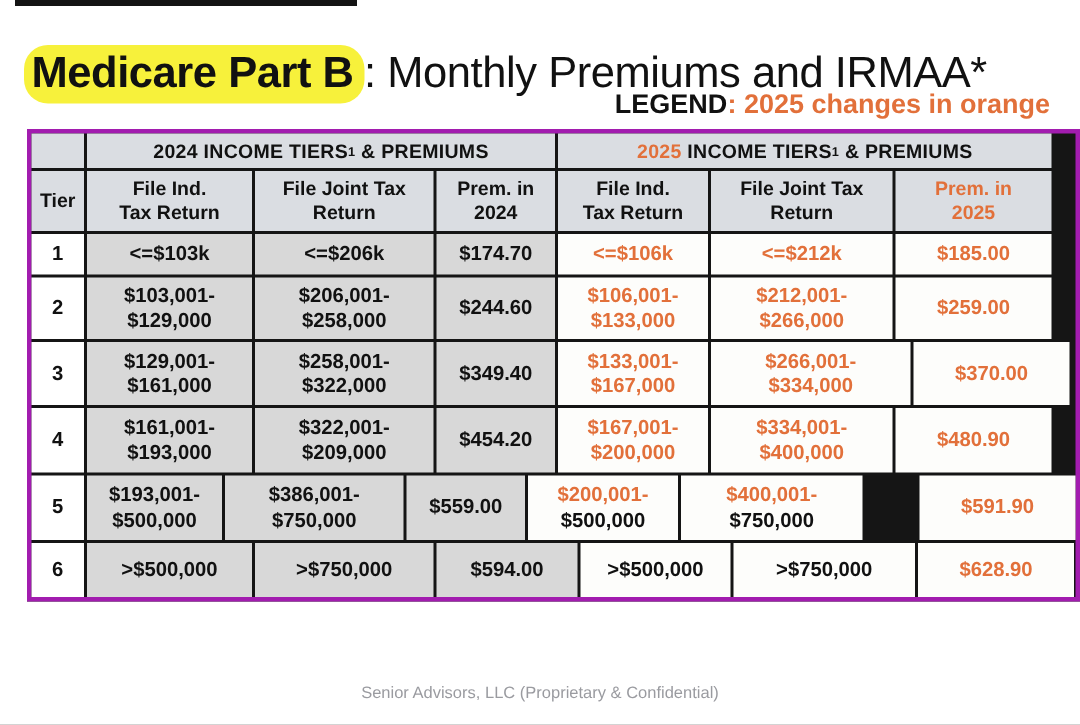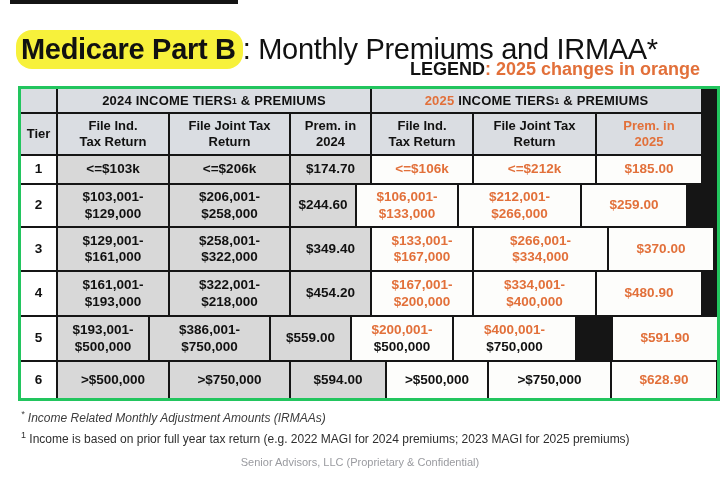--- a/index.html
+++ b/index.html
@@ -8,21 +8,21 @@
     font-family:"Liberation Sans", sans-serif; color:#111;
   }
   .top-bar{position:absolute; left:10px; top:0; width:228px; height:4px; background:#141414;}
   .title{position:absolute; left:16px; top:11px; font-size:29px; line-height:38px; font-weight:400; white-space:nowrap; letter-spacing:-0.3px;}
   .title .hl{background:var(--highlight-yellow,#F7F13B); font-weight:700; padding:3px 7px 4px 5px;border-radius:16px;}
   .legend{position:absolute; top:59px; right:20px; font-size:18px; font-weight:700; white-space:nowrap;}
   .legend .lg-label{color:#111;}
   .legend .lg-note{color:var(--orange,#E2703A);}
   .tablewrap{
     position:absolute; left:18px; top:86px;
-    background:#151515; border:3px solid #22c55e;
+    background:#151515; border:3px solid #a21caf;
     display:flex; flex-direction:column; gap:2px;
   }
   .trow{display:flex; gap:2px;}
   .cell{
     box-sizing:border-box; display:flex; flex-direction:column;
     align-items:center; justify-content:center; text-align:center;
     font-weight:700; background:#fff;
   }
   .hbg{background:var(--header-bg,#DADDE2);}
   .gbg{background:var(--cell-gray,#D8D8D8);text-align:center;}
@@ -114,21 +114,21 @@
           <div class="ln black">2</div>
         </div>
         <div class="cell gbg" style="width: 110px;">
           <div class="ln black">$103,001-</div>
           <div class="ln black">$129,000</div>
         </div>
         <div class="cell gbg" style="width: 119px;">
           <div class="ln black">$206,001-</div>
           <div class="ln black">$258,000</div>
         </div>
-        <div class="cell gbg" style="width: 64px;">
+        <div class="cell gbg" style="width: 79px;">
           <div class="ln black">$244.60</div>
         </div>
         <div class="cell wbg" style="width: 100px;">
           <div class="ln orange">$106,001-</div>
           <div class="ln orange">$133,000</div>
         </div>
         <div class="cell wbg" style="width: 121px; text-align: center;">
           <div class="ln orange">$212,001-</div>
           <div class="ln orange">$266,000</div>
         </div>
@@ -166,21 +166,21 @@
       <div class="trow" style="height: 43px;">
         <div class="cell tierbg" style="width: 35px;">
           <div class="ln black">4</div>
         </div>
         <div class="cell gbg" style="width: 110px;">
           <div class="ln black">$161,001-</div>
           <div class="ln black">$193,000</div>
         </div>
         <div class="cell gbg" style="width: 119px;">
           <div class="ln black">$322,001-</div>
-          <div class="ln black">$218,000</div>
+          <div class="ln black">$209,000</div>
         </div>
         <div class="cell gbg" style="width: 79px;">
           <div class="ln black">$454.20</div>
         </div>
         <div class="cell wbg" style="width: 100px;">
           <div class="ln orange">$167,001-</div>
           <div class="ln orange">$200,000</div>
         </div>
         <div class="cell wbg" style="width: 121px;">
           <div class="ln orange">$334,001-</div>
@@ -235,20 +235,16 @@
         </div>
         <div class="cell wbg" style="width: 121px;">
           <div class="ln black">&gt;$750,000</div>
         </div>
         <div class="cell wbg" style="width: 104px;">
           <div class="ln orange">$628.90</div>
         </div>
       </div>
     </div>
 
-  <div class="footnotes">
-    <div class="fn fn-italic"><sup>*</sup><span> Income Related Monthly Adjustment Amounts (IRMAAs)</span></div>
-    <div class="fn"><sup>1</sup><span> Income is based on prior full year tax return (e.g. 2022 MAGI for 2024 premiums; 2023 MAGI for 2025 premiums)</span></div>
-  </div>
 
   <div class="footer">Senior Advisors, LLC (Proprietary &amp; Confidential)</div>
 
 </div>
 
 </body></html>

